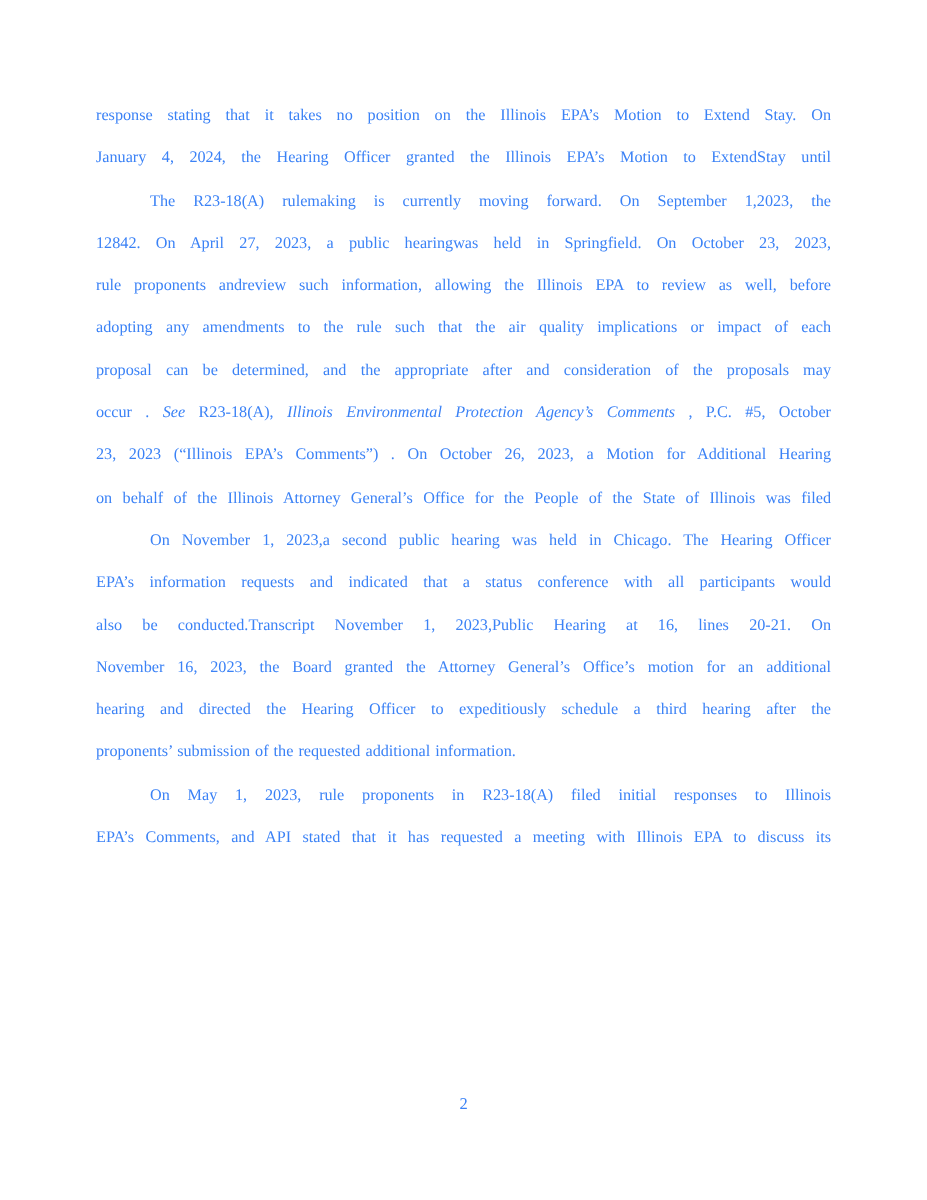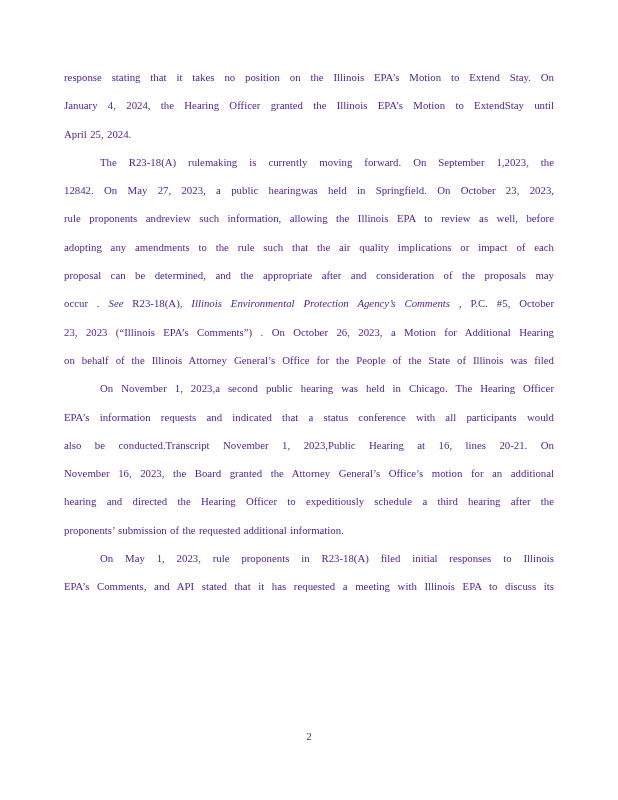--- a/index.html
+++ b/index.html
@@ -6,21 +6,21 @@
     margin: 0;
     padding: 0;
     background: #ffffff;
   }
   .page {
     position: relative;
     width: 618px;
     height: 800px;
     background: #ffffff;
     font-family: "Liberation Serif", "DejaVu Serif", serif;
-    color: #4c1d95;
+    color: #3b82f6;
     overflow: hidden;
   }
   .content {
     position: absolute;
     left: 64px;
     top: 63px;
     width: 490px;
   }
   .line {
     height: 28.3px;
@@ -49,23 +49,22 @@
     line-height: 14px;
   }
 </style>
 </head>
 <body>
 
 <div class="page">
   <div class="content" id="doc-content">
       <div class="line"><span>response stating that it takes no position on the Illinois EPA’s Motion to Extend Stay. On</span></div>
       <div class="line"><span>January 4, 2024, the Hearing Officer granted the Illinois EPA’s Motion to ExtendStay until</span></div>
-      <div class="line last"><span>April 25, 2024.</span></div>
       <div class="line indent"><span>The R23-18(A) rulemaking is currently moving forward. On September 1,2023, the</span></div>
-      <div class="line"><span>12842. On May 27, 2023, a public hearingwas held in Springfield. On October 23, 2023,</span></div>
+      <div class="line"><span>12842. On April 27, 2023, a public hearingwas held in Springfield. On October 23, 2023,</span></div>
       <div class="line"><span>rule proponents andreview such information, allowing the Illinois EPA to review as well, before</span></div>
       <div class="line"><span>adopting any amendments to the rule such that the air quality implications or impact of each</span></div>
       <div class="line"><span>proposal can be determined, and the appropriate after and consideration of the proposals may</span></div>
       <div class="line"><span>occur . </span><span class="italic">See</span><span> R23-18(A), </span><span class="italic">Illinois Environmental Protection Agency’s Comments</span><span> , P.C. #5, October</span></div>
       <div class="line"><span>23, 2023 (“Illinois EPA’s Comments”) . On October 26, 2023, a Motion for Additional Hearing</span></div>
       <div class="line"><span>on behalf of the Illinois Attorney General’s Office for the People of the State of Illinois was filed</span></div>
       <div class="line indent"><span>On November 1, 2023,a second public hearing was held in Chicago. The Hearing Officer</span></div>
       <div class="line"><span>EPA’s information requests and indicated that a status conference with all participants would</span></div>
       <div class="line"><span>also be conducted.Transcript November 1, 2023,Public Hearing at 16, lines 20-21. On</span></div>
       <div class="line"><span>November 16, 2023, the Board granted the Attorney General’s Office’s motion for an additional</span></div>

